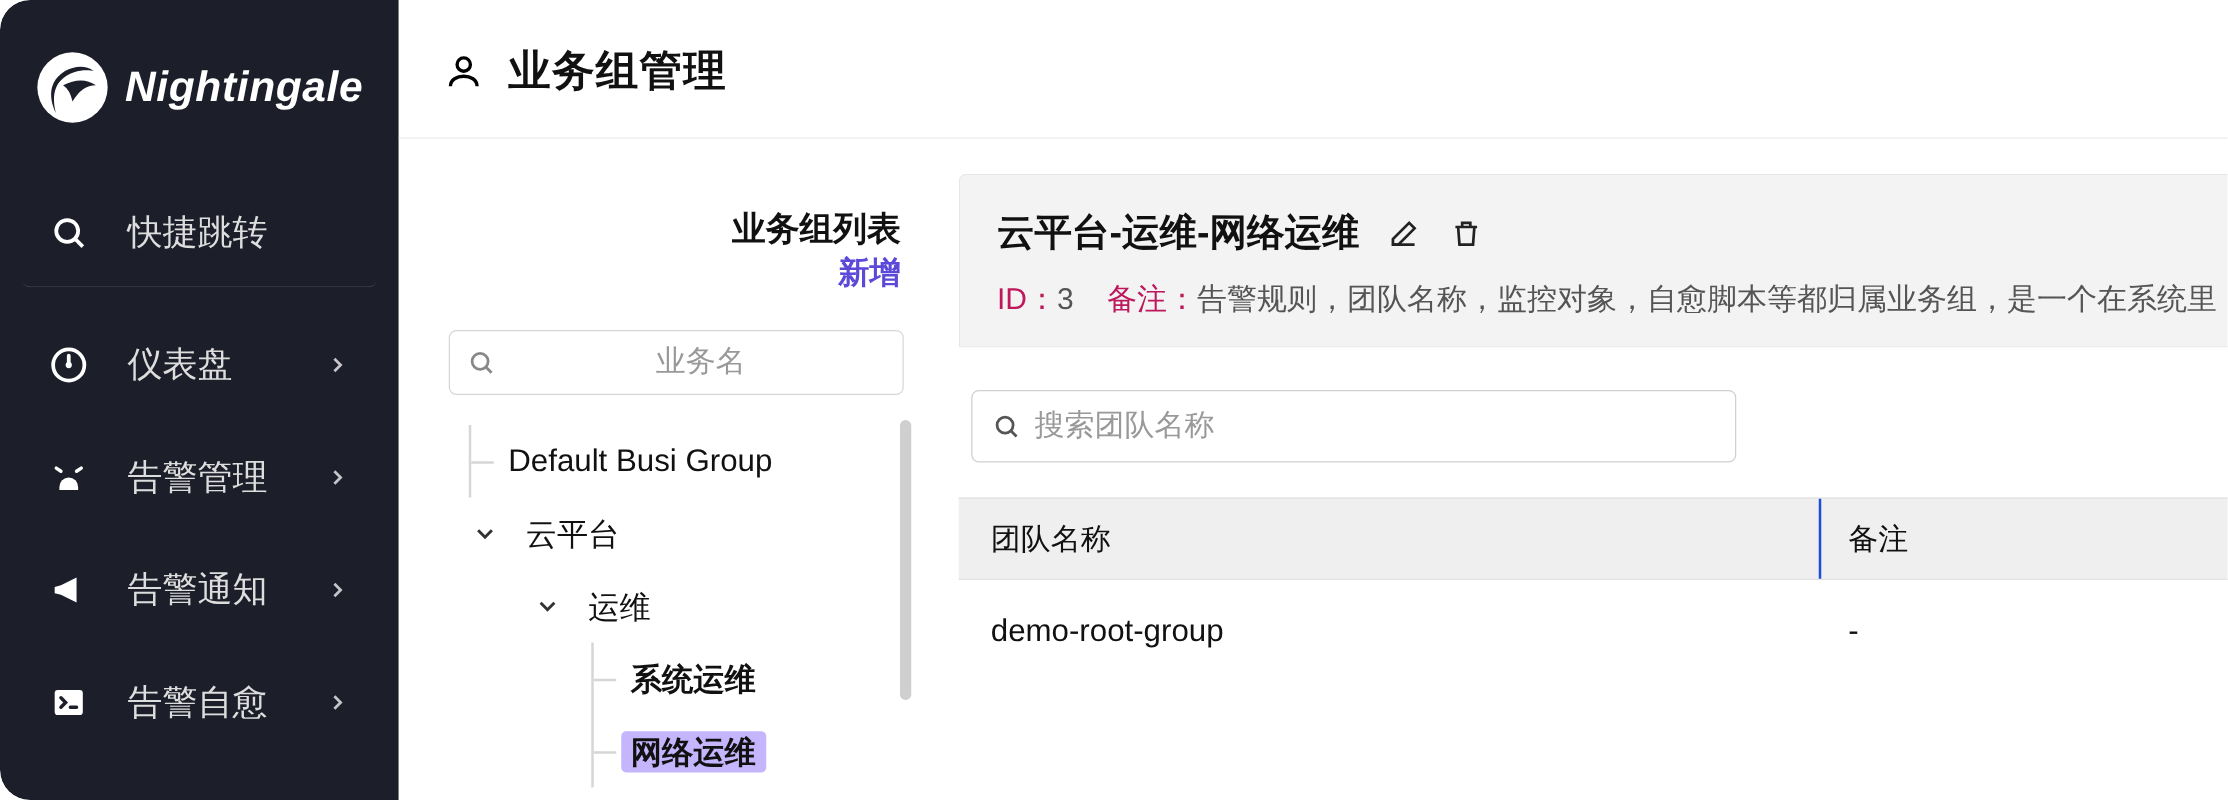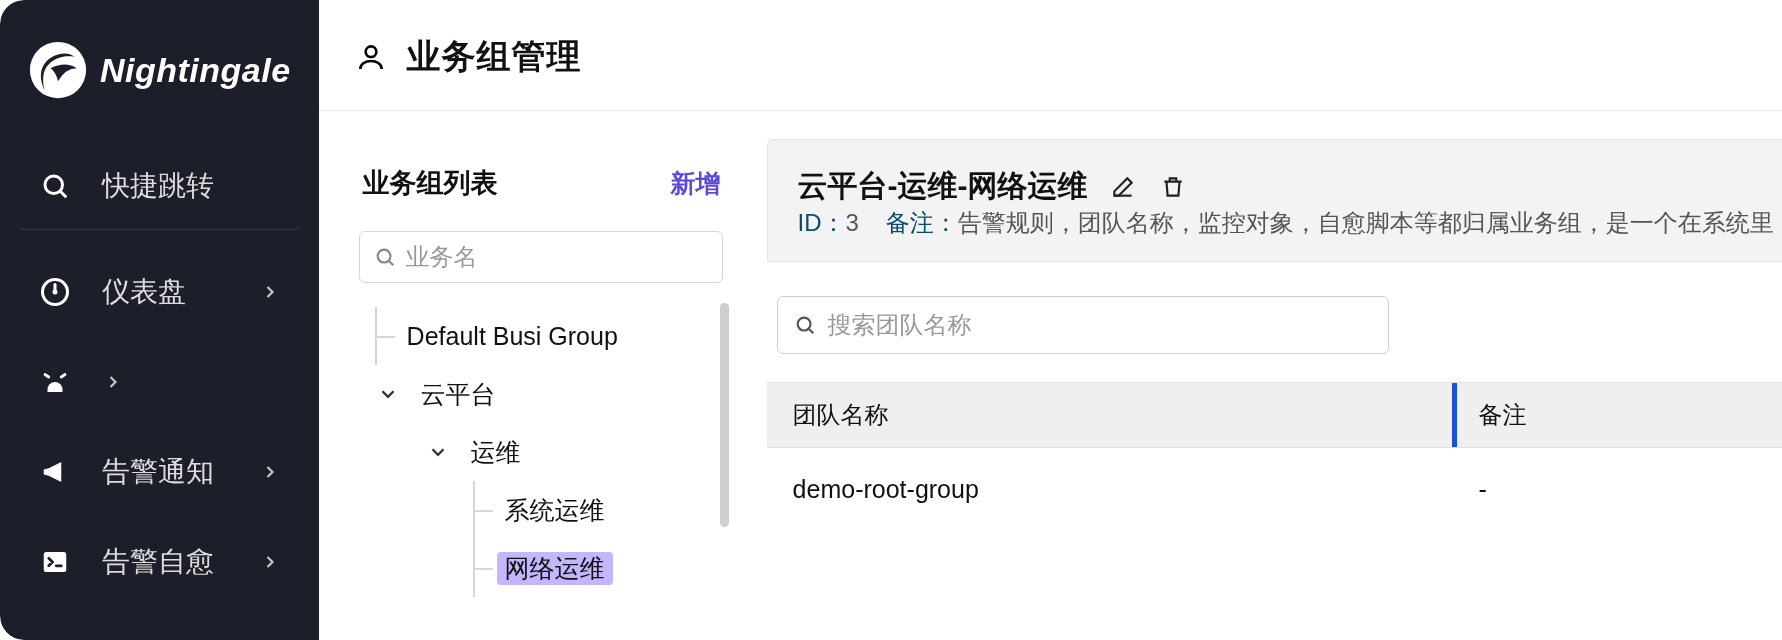--- a/index.html
+++ b/index.html
@@ -22,58 +22,58 @@
     
     .main { flex:1; display:flex; flex-direction:column; background:#fff; }
     .page-hdr { display:flex; align-items:center; gap:20px; padding:34px 36px 30px 36px; border-bottom:1px solid #ececec; }
     .page-hdr .icon { width:32px; height:32px; display:flex; align-items:center; justify-content:center; }
     .page-hdr h1 { font-size:34px; font-weight:700; letter-spacing:1px; }
 
     .content { flex:1; display:flex; gap:40px; padding:28px 0 0 34px; overflow:hidden; }
 
     
     .panel-left { width:374px; background:#fff; display:flex; flex-direction:column; }
-    .panel-left .phdr { display:flex; align-items:center; justify-content:space-between; padding:26px 6px 26px 10px; }
+    .panel-left .phdr { display:flex; align-items:flex-end; justify-content:space-between; padding:26px 6px 26px 10px;flex-direction:column; }
     .panel-left .phdr .title { font-size:27px; font-weight:700; }
     .panel-left .phdr .add { font-size:25px; font-weight:600; color:#5c49d9; cursor:pointer; }
     .searchbox { display:flex; align-items:center; border:1px solid #d7d7d7; border-radius:6px; height:52px; padding:0 14px; margin:4px 4px 24px 6px; gap:10px; }
     .searchbox .icon { width:22px; height:22px; color:#777; }
-    .searchbox input { border:none; outline:none; font-size:24px; flex:1; color:#111; }
+    .searchbox input { border:none; outline:none; font-size:24px; flex:1; color:#111;text-align:center; }
     .searchbox input::placeholder { color:#999; }
 
     .tree { padding:0 6px 0 6px; position:relative; }
     .tree-scrollbar { position:absolute; right:-2px; top:-4px; width:9px; height:224px; background:#cfcfcf; border-radius:5px; }
     .tree-node { display:flex; align-items:center; height:58px; font-size:25px; cursor:pointer; }
     .tree-node .toggle { width:30px; height:30px; display:flex; align-items:center; justify-content:center; margin-right:10px; color:#333; }
     .tree-node .line { width:24px; height:58px; border-left:2px solid #d6d6d6; position:relative; margin-left:6px; }
     .tree-node .line::after { content:""; position:absolute; left:0; top:50%; width:18px; height:2px; background:#d6d6d6; }
     .tree-label { padding:0 8px; border-radius:4px; }
     .tree-node.depth-0 { padding-left:10px; }
     .tree-node.depth-1 { padding-left:14px; }
     .tree-node.depth-2 { padding-left:64px; }
-    .tree-node.depth-3 { padding-left:108px; }
+    .tree-node.depth-3 { padding-left:108px;font-weight:bold; }
     .tree-node.selected .tree-label { background:#c4b5fd; }
 
     
     .panel-right { flex:1; display:flex; flex-direction:column; padding-right:0; }
     .detail-hdr { background:#f3f3f3; border:1px solid #e6e6e6; border-right:0; padding:26px 30px 22px 30px; border-radius:6px 0 0 0; }
-    .detail-hdr .row1 { display:flex; align-items:center; gap:20px; margin-bottom:0; }
+    .detail-hdr .row1 { display:flex; align-items:center; gap:20px; margin-bottom:16px; }
     .detail-hdr .title { font-size:30px; font-weight:700; }
     .detail-hdr .icon-btn { width:30px; height:30px; display:flex; align-items:center; justify-content:center; cursor:pointer; color:#222; }
     .detail-hdr .meta { font-size:24px; color:#555; white-space:nowrap; }
-    .detail-hdr .meta .lbl { color:#0c4a6e; }
+    .detail-hdr .meta .lbl { color:#be185d; }
 
     .search-team { display:flex; align-items:center; border:1px solid #d0d0d0; border-radius:6px; height:58px; padding:0 16px; gap:12px; width:612px; margin:34px 0 28px 10px; }
     .search-team .icon { width:22px; height:22px; color:#555; }
     .search-team input { border:none; outline:none; font-size:24px; flex:1; }
     .search-team input::placeholder { color:#999; }
 
     .tbl { width:100%; }
     .tbl .thead { display:flex; background:#efefef; height:66px; align-items:center; font-size:24px; font-weight:500; border-top:1px solid #e2e2e2; border-bottom:1px solid #e2e2e2; }
-    .tbl .thead .c1 { flex:0 0 690px; padding-left:26px; border-right:5px solid #1d4ed8; height:100%; display:flex; align-items:center; }
+    .tbl .thead .c1 { flex:0 0 690px; padding-left:26px; border-right:2px solid #1d4ed8; height:100%; display:flex; align-items:center; }
     .tbl .thead .c2 { flex:1; padding-left:22px; }
     .tbl .trow { display:flex; height:82px; align-items:center; font-size:25px; }
     .tbl .trow .c1 { flex:0 0 690px; padding-left:26px; }
     .tbl .trow .c2 { flex:1; padding-left:22px; }
 
     svg { display:block; }
   </style>
 </head>
 <body>
 
@@ -119,20 +119,21 @@
       </div>
       <div class="nav-sep"></div>
 
       <div class="nav-item">
         <span class="icon">
           <svg viewBox="0 0 24 24" width="30" height="30" fill="#fff">
             <path d="M6 20h12v-2a6 6 0 10-12 0v2z"></path>
             <path d="M4 6l3 2M20 6l-3 2" stroke="#fff" stroke-width="2.2" stroke-linecap="round"></path>
           </svg>
         </span>
+        <span class="label">告警管理</span>
         <span class="chev">
           <svg viewBox="0 0 24 24" width="20" height="20" fill="none" stroke="#fff" stroke-width="2.6">
               <path d="M9 6l6 6-6 6"></path>
             </svg>
         </span>
       </div>
       <div class="nav-sep"></div>
 
       <div class="nav-item">
         <span class="icon">

